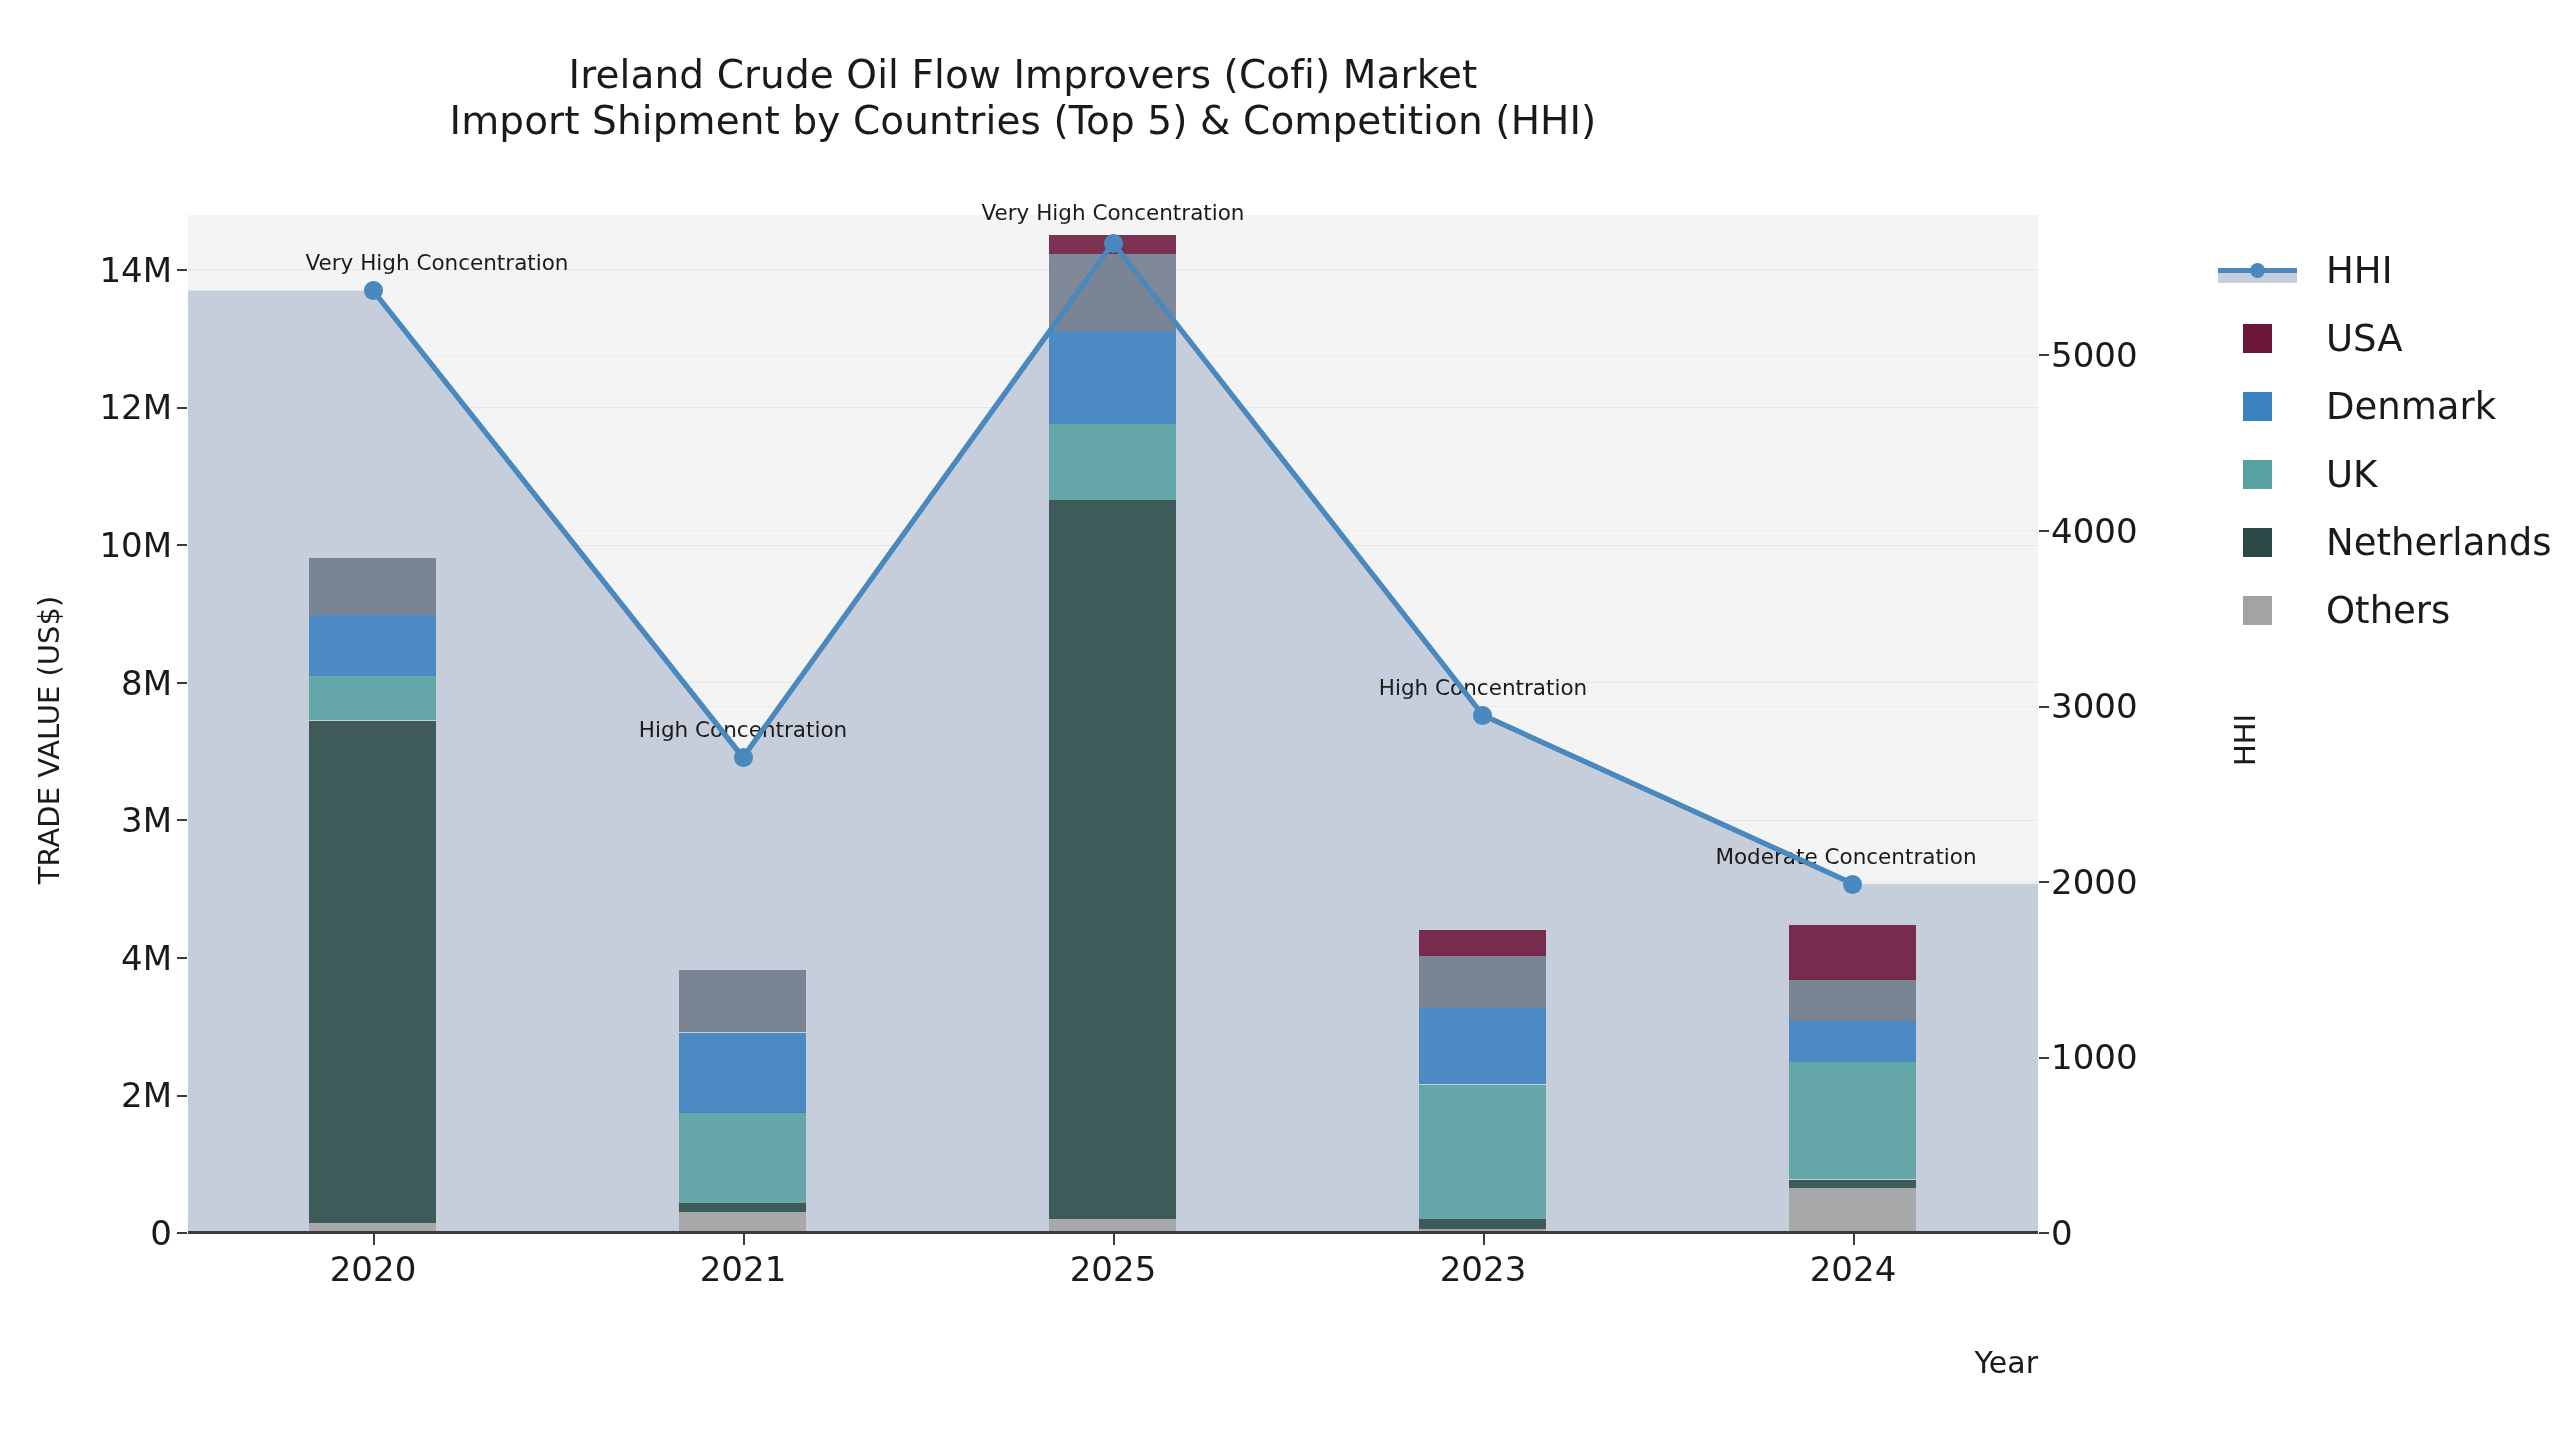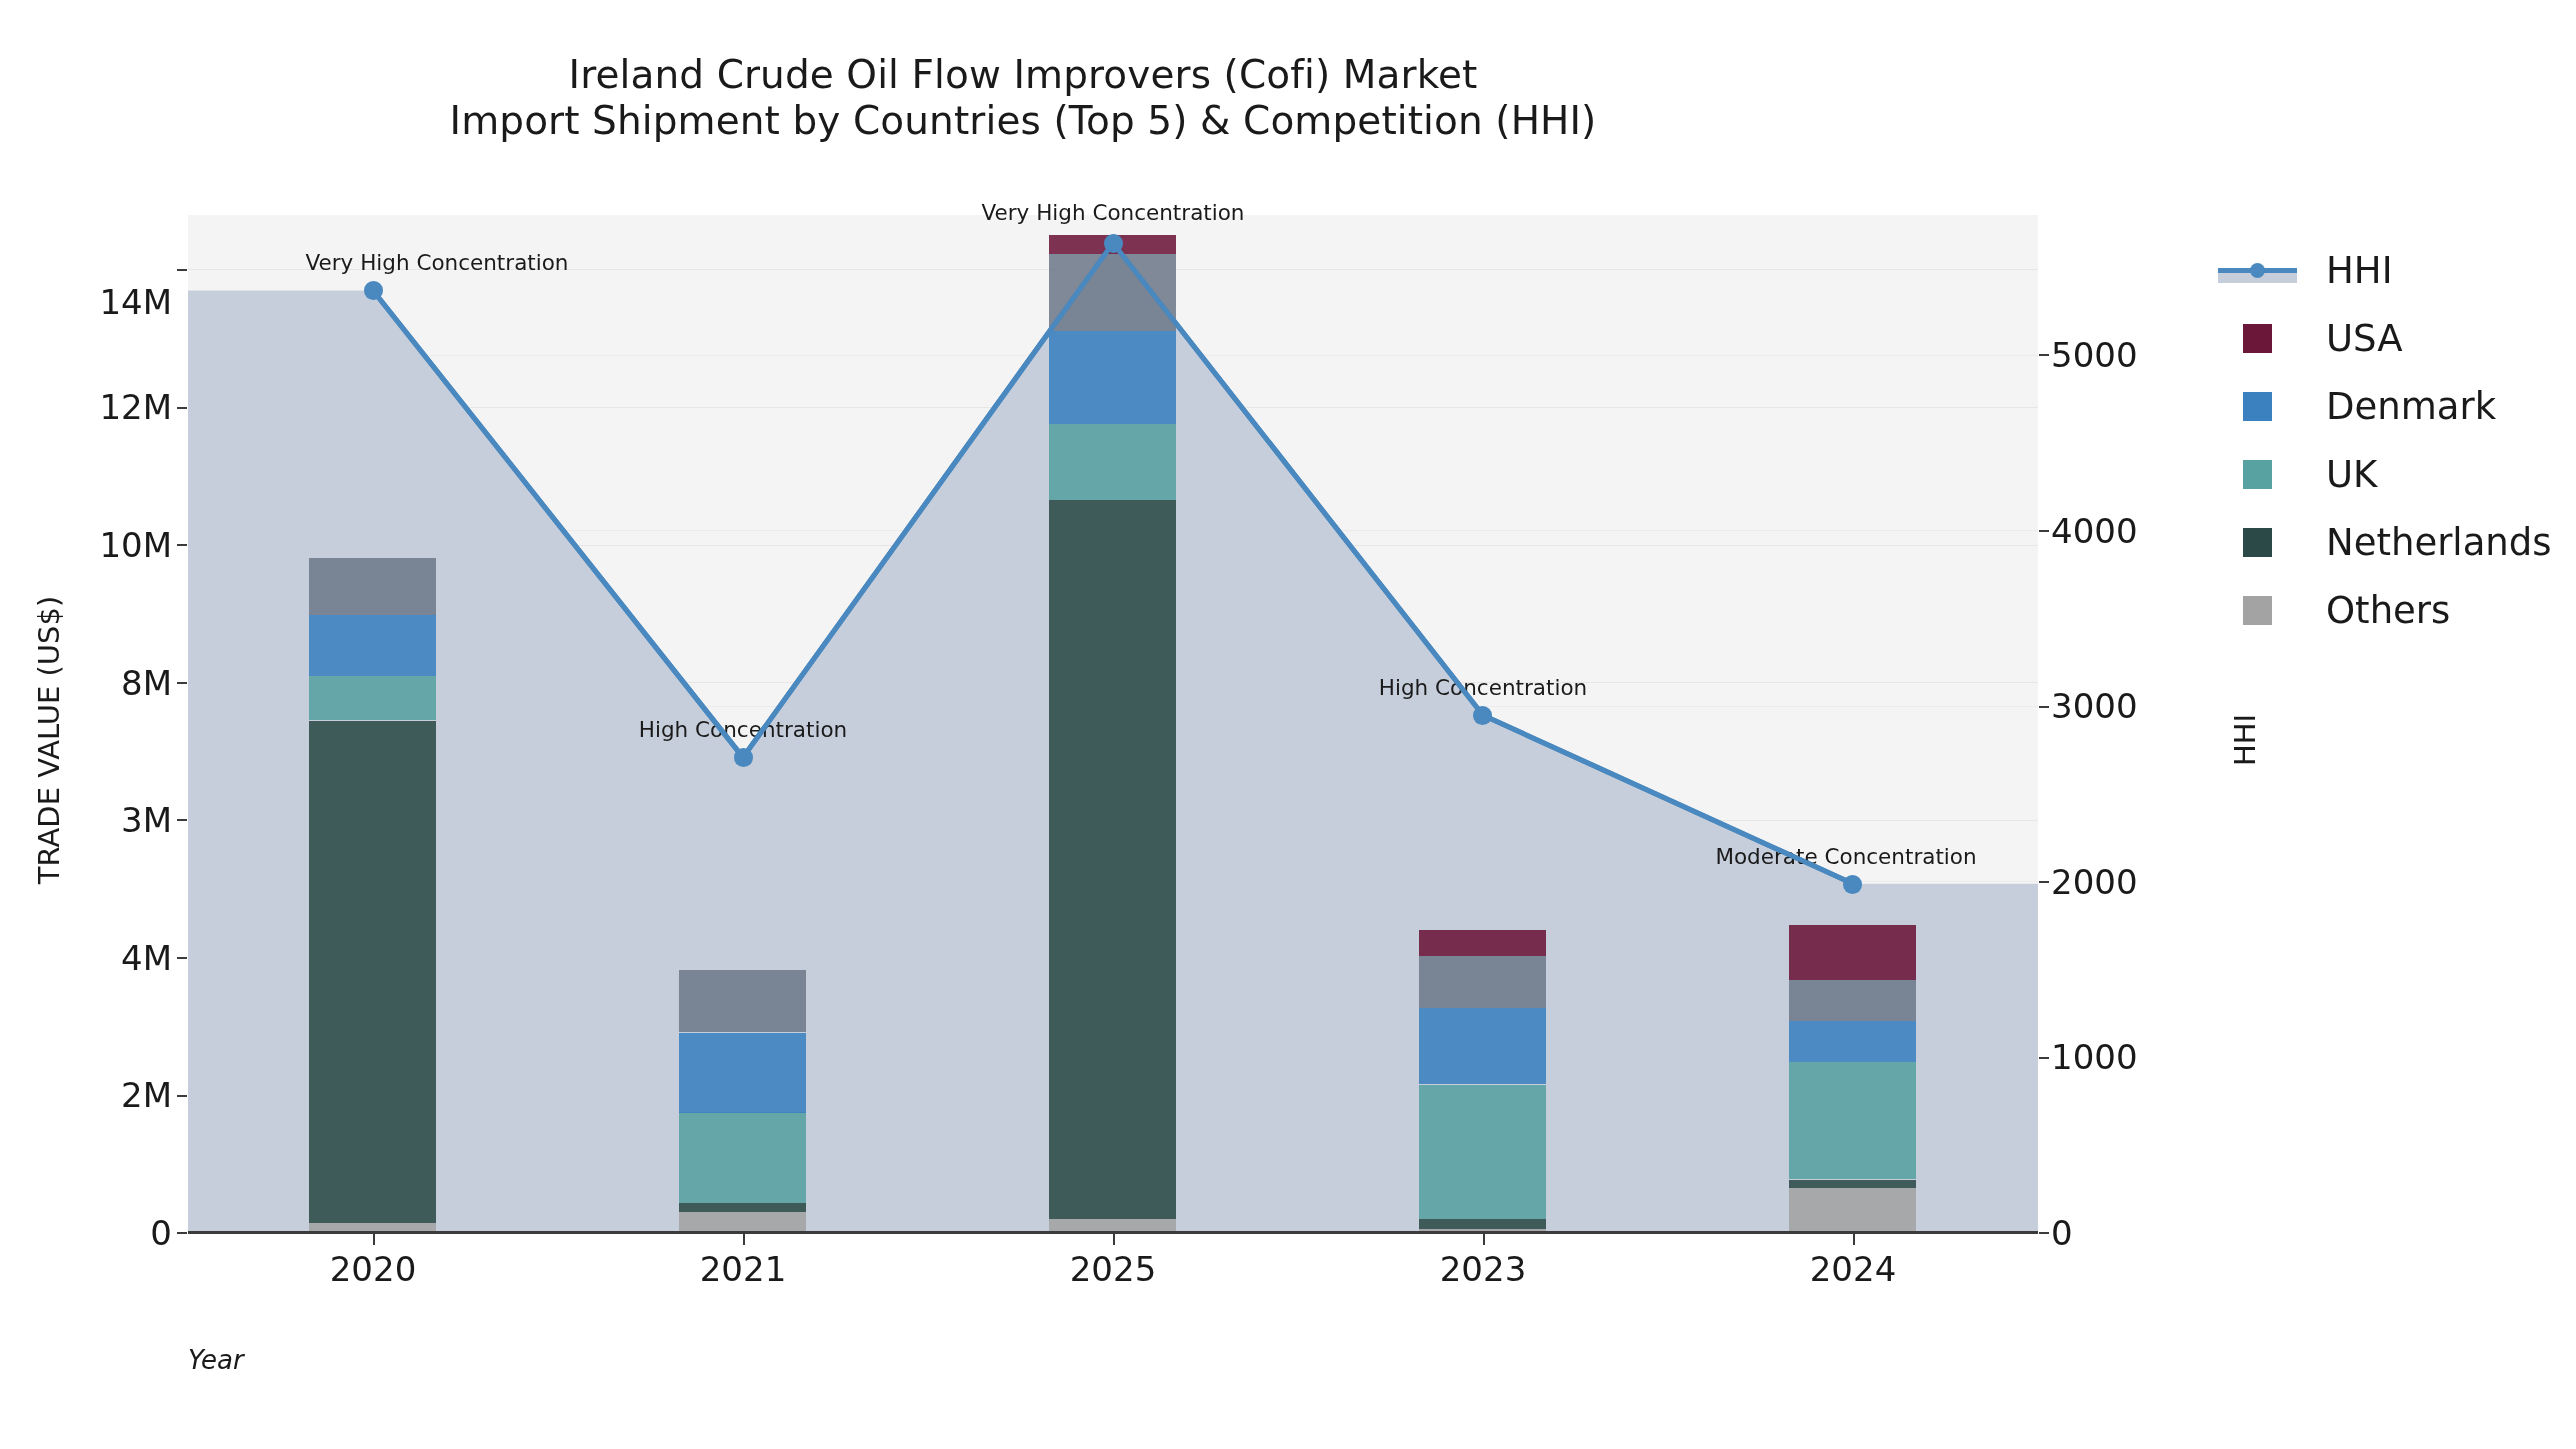--- a/index.html
+++ b/index.html
@@ -25,21 +25,21 @@
   #hhi-svg{position:absolute;left:0;top:0;width:1850px;height:1018px;overflow:visible;}
 
   
   .annot{position:absolute;font-size:21.5px;color:#1a1a1a;white-space:nowrap;transform:translateX(-50%);}
 
   
   #x-axis-line{position:absolute;left:188px;top:1231px;width:1850px;height:2.9px;background:#3b3b3b;}
   .xtick{position:absolute;top:1249px;font-size:34px;color:#1a1a1a;transform:translateX(-50%);}
   .xtick-mark{position:absolute;width:2.1px;height:11.4px;background:#3b3b3b;top:1234px;}
 
-  #xlabel{position:absolute;left:188px;top:1345px;width:1850px;text-align:left;font-size:26px;color:#1a1a1a;font-style:italic;}
+  #xlabel{position:absolute;left:188px;top:1345px;width:1850px;text-align:right;font-size:30px;color:#1a1a1a;}
   .ytick-l-wrap{position:absolute;left:0;width:172px;text-align:right;font-size:34px;color:#1a1a1a;transform:translateY(-50%);}
   .ytick-mark-l{position:absolute;left:177px;width:10px;height:2.1px;background:#3b3b3b;}
 
   .ytick-r-wrap{position:absolute;left:2051px;width:165px;text-align:left;font-size:34px;color:#1a1a1a;transform:translateY(-50%);}
   .ytick-mark-r{position:absolute;left:2039px;width:10px;height:2.1px;background:#3b3b3b;}
 
   #ylabel-left{position:absolute;left:-202px;top:723px;width:501px;text-align:center;font-size:29px;color:#1a1a1a;transform:rotate(-90deg);}
   #ylabel-right{position:absolute;left:2137px;top:723px;width:215px;text-align:center;font-size:29px;color:#1a1a1a;transform:rotate(-90deg);}
 
   
@@ -165,21 +165,21 @@
       <div class="ytick-l-wrap" style="top: 958px;">4M</div>
       <div class="ytick-mark-l" style="top: 957px;"></div>
       <div class="ytick-l-wrap" style="top: 820px;">3M</div>
       <div class="ytick-mark-l" style="top: 819px;"></div>
       <div class="ytick-l-wrap" style="top: 683px;">8M</div>
       <div class="ytick-mark-l" style="top: 682px;"></div>
       <div class="ytick-l-wrap" style="top: 545px;">10M</div>
       <div class="ytick-mark-l" style="top: 544px;"></div>
       <div class="ytick-l-wrap" style="top: 407px;">12M</div>
       <div class="ytick-mark-l" style="top: 407px;"></div>
-      <div class="ytick-l-wrap" style="top: 270px; margin-top: 32px;">14M</div>
+      <div class="ytick-l-wrap" style="top: 270px;">14M</div>
       <div class="ytick-mark-l" style="top: 269px;"></div>
     </div>
   <div id="y-ticks-right">
       <div class="ytick-r-wrap" style="top: 1233px;">0</div>
       <div class="ytick-mark-r" style="top: 1232px;"></div>
       <div class="ytick-r-wrap" style="top: 1057px;">1000</div>
       <div class="ytick-mark-r" style="top: 1057px;"></div>
       <div class="ytick-r-wrap" style="top: 882px;">2000</div>
       <div class="ytick-mark-r" style="top: 881px;"></div>
       <div class="ytick-r-wrap" style="top: 706px;">3000</div>

